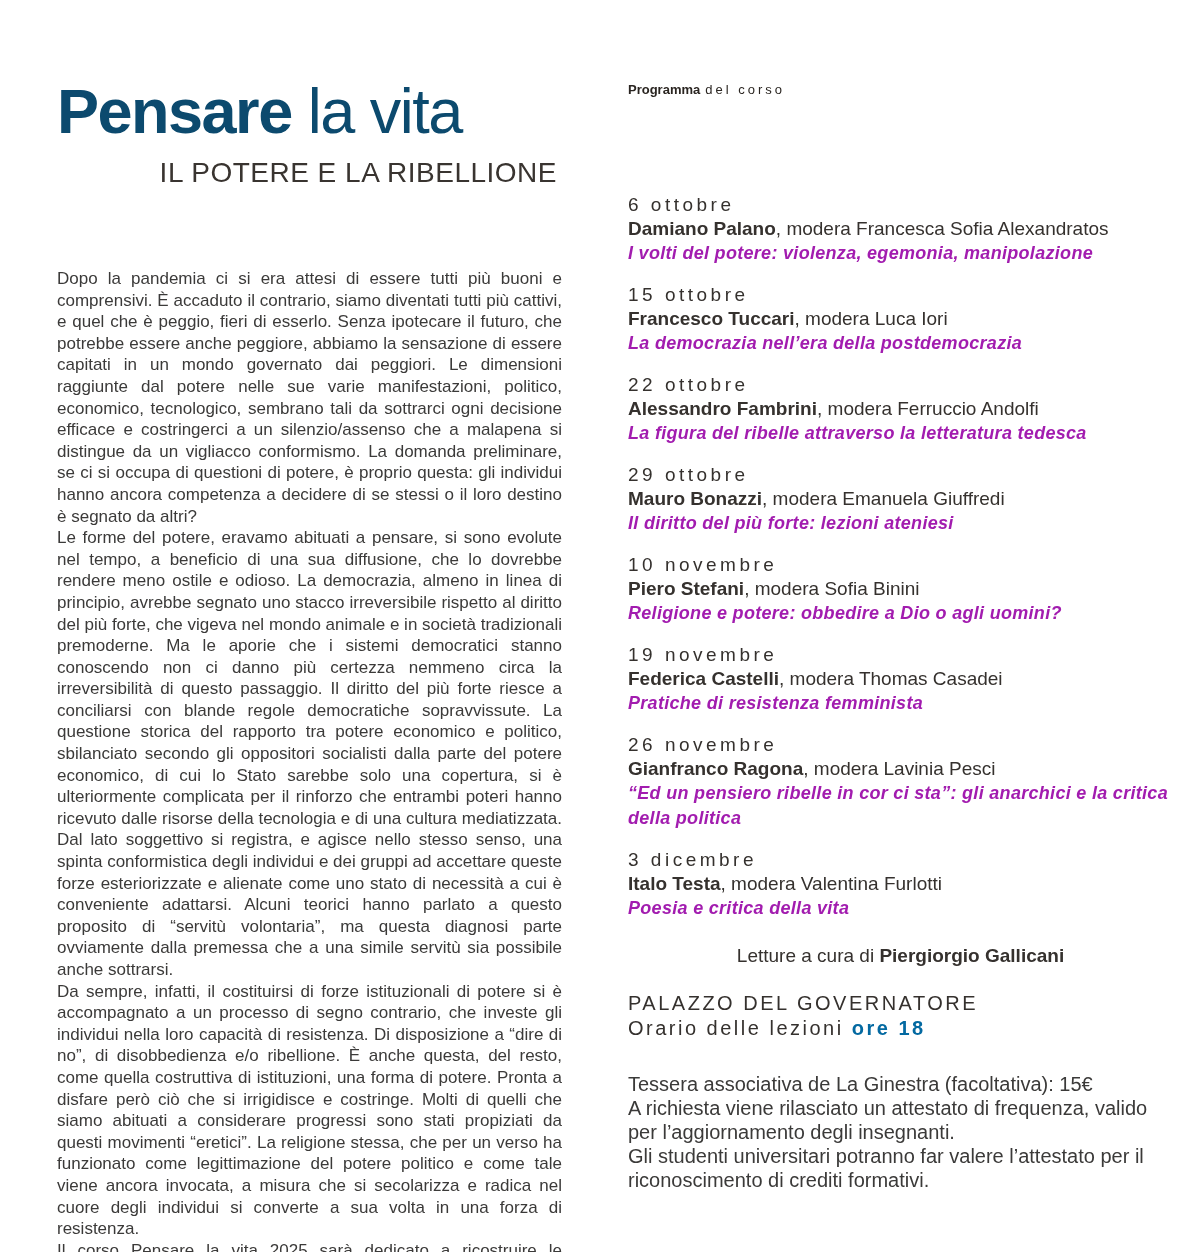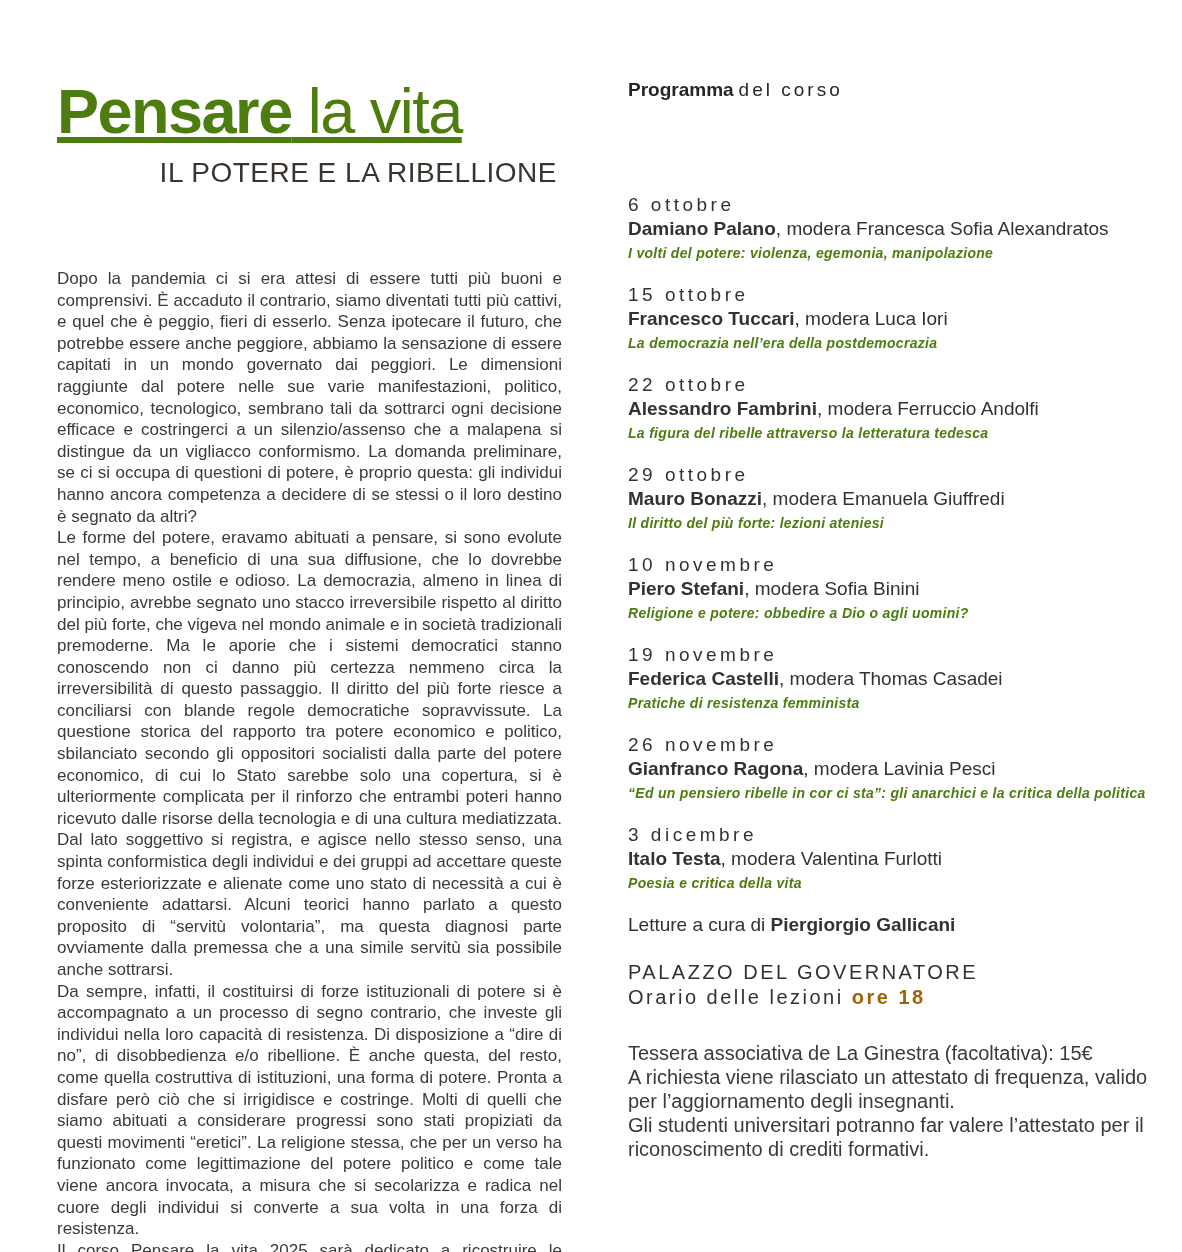--- a/index.html
+++ b/index.html
@@ -20,23 +20,22 @@
   .title-block {
     position: absolute;
     left: 57px;
     top: 80px;
     width: 500px;
   }
   .main-title {
     font-size: 63px;
     line-height: 1.0;
     letter-spacing: -1.5px;
-    color: #4d7c0f;
+    color: #0c4a6e;
     white-space: nowrap;
-    text-decoration: underline;
   }
   .main-title .tb { font-weight: 700; }
   .main-title .tl { font-weight: 400; }
   .subtitle {
     margin-top: 14px;
     font-size: 28px;
     letter-spacing: 0.5px;
     text-align: right;
     color: #393430;
   }
@@ -55,21 +54,21 @@
   .intro p { margin: 0; }
 
   
   .program {
     position: absolute;
     left: 628px;
     top: 78px;
     width: 545px;
   }
   .program-header {
-    font-size: 19px;
+    font-size: 13px;
     color: #2a2521;
     margin-bottom: 91px;
     line-height: 24px;
   }
   .program-header .ph-bold { font-weight: 700; }
   .program-header .ph-rest { letter-spacing: 3px; margin-left: 5px; }
 
   .session { margin-bottom: 17px; }
   .session-date {
     font-size: 19px;
@@ -77,45 +76,46 @@
     line-height: 24px;
     color: #35312e;
   }
   .session-speakers {
     font-size: 19px;
     line-height: 24px;
     color: #35312e;
   }
   .session-speakers .speaker { font-weight: 700; }
   .session-title {
-    font-size: 14px;
+    font-size: 18px;
     line-height: 25px;
     font-style: italic;
     font-weight: 600;
     letter-spacing: 0.3px;
-    color: #4d7c0f;
+    color: #a21caf;
   }
 
   .readings {
-    margin-top: 17px;
+    margin-top: 23px;
     font-size: 19px;
     line-height: 24px;
     color: #35312e;
+    text-align: center;
   }
   .readings .readings-name { font-weight: 700; }
 
   .venue {
     margin-top: 23px;
     font-size: 20px;
     line-height: 25px;
     letter-spacing: 2.5px;
     color: #35312e;
   }
   .venue .time {
-    color: #a16207;
+    color: #0369a1;
     font-weight: 700;
   }
 
   .notes {
     margin-top: 31px;
     font-size: 20px;
     line-height: 24px;
     color: #3b3a39;
   }
   .notes div { margin: 0; }

